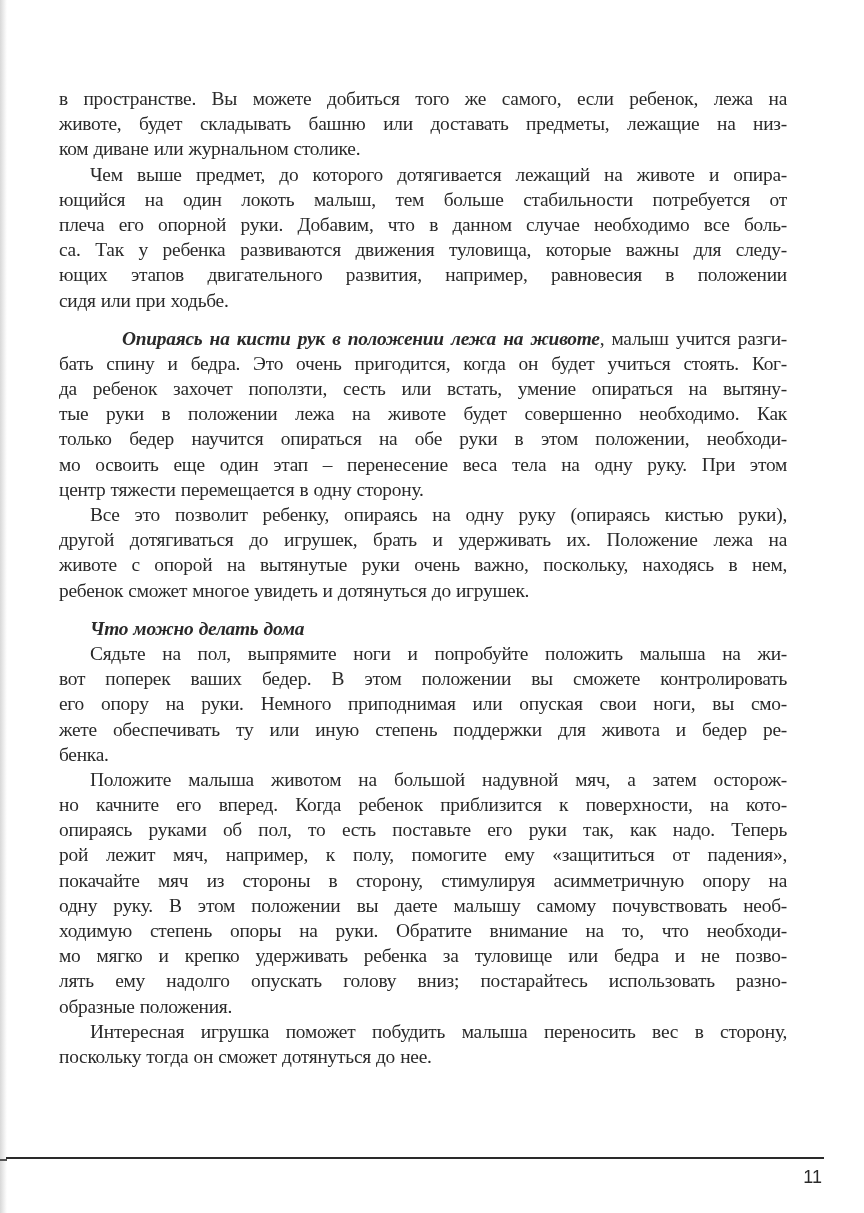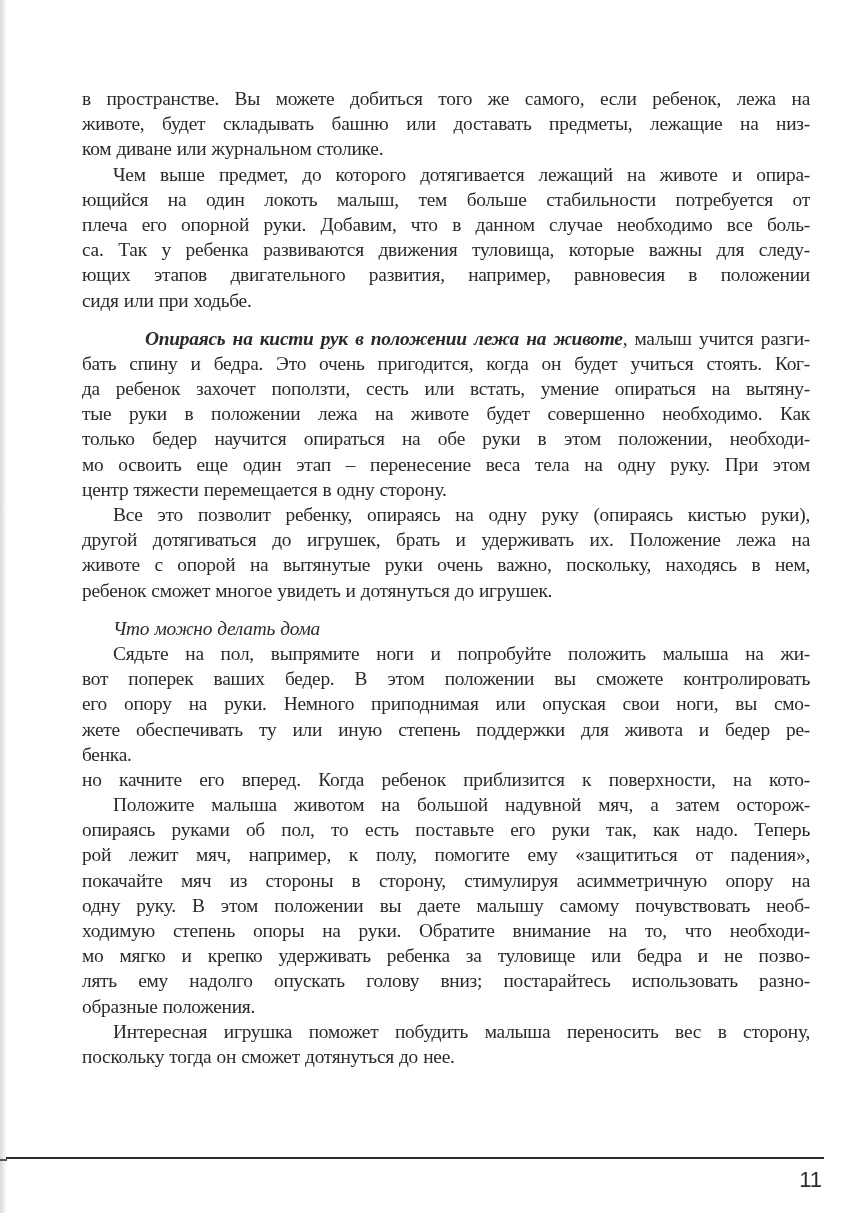--- a/index.html
+++ b/index.html
@@ -5,37 +5,37 @@
   html, body { margin: 0; padding: 0; }
   body {
     width: 864px; height: 1213px; background: #ffffff; position: relative; overflow: hidden;
     font-family: "Liberation Serif", "DejaVu Serif", serif; color: #2a2a2a;
   }
   .page-edge {
     position: absolute; left: 0; top: 0; width: 7px; height: 1213px;
     background: linear-gradient(to right, #d8d8d8, #f4f4f4 70%, #ffffff);
   }
   .text-block {
-    position: absolute; left: 82px; top: 86px; width: 728px;
+    position: absolute; left: 59px; top: 86px; width: 728px;
     font-size: 19.4px; line-height: 25.2px; text-align: justify;
     letter-spacing: -0.25px; word-spacing: 0.5px; font-stretch: condensed;
   }
   .line { display: block; text-align: justify; text-align-last: justify; white-space: nowrap; height: 25.2px; }
   .line.last { text-align-last: left; }
   .para-gap { height: 13px; }
   .indent { padding-left: 31px; }
   .bold-italic { font-weight: bold; font-style: italic; margin-left: 32px; }
-  .heading { font-weight: normal; font-style: italic; }
+  .heading { font-weight: bold; font-style: italic; }
   .rule {
     position: absolute; left: 6px; top: 1157px; width: 818px; height: 2px; background: #2a2a2a;
   }
   .rule-tick { position: absolute; left: 0; top: 1159px; width: 7px; height: 2px; background: #555; }
   .page-number {
     position: absolute; right: 42px; top: 1167px;
-    font-family: "Liberation Sans", "DejaVu Sans", sans-serif; font-size: 22px; color: #2a2a2a;
+    font-family: "Liberation Sans", "DejaVu Sans", sans-serif; font-size: 18px; color: #2a2a2a;
   }
 </style>
 </head>
 <body>
 
 <div class="page-edge"></div>
 
 <div class="text-block">
 
   <div>
@@ -78,22 +78,22 @@
 
   <div>
     <span class="line indent">Сядьте на пол, выпрямите ноги и попробуйте положить малыша на жи-</span>
     <span class="line">вот поперек ваших бедер. В этом положении вы сможете контролировать</span>
     <span class="line">его опору на руки. Немного приподнимая или опуская свои ноги, вы смо-</span>
     <span class="line">жете обеспечивать ту или иную степень поддержки для живота и бедер ре-</span>
     <span class="line last">бенка.</span>
   </div>
 
   <div>
+    <span class="line indent">Положите малыша животом на большой надувной мяч, а затем осторож-</span>
     <span class="line">но качните его вперед. Когда ребенок приблизится к поверхности, на кото-</span>
-    <span class="line indent">Положите малыша животом на большой надувной мяч, а затем осторож-</span>
     <span class="line">опираясь руками об пол, то есть поставьте его руки так, как надо. Теперь</span>
     <span class="line">рой лежит мяч, например, к полу, помогите ему «защититься от падения»,</span>
     <span class="line">покачайте мяч из стороны в сторону, стимулируя асимметричную опору на</span>
     <span class="line">одну руку. В этом положении вы даете малышу самому почувствовать необ-</span>
     <span class="line">ходимую степень опоры на руки. Обратите внимание на то, что необходи-</span>
     <span class="line">мо мягко и крепко удерживать ребенка за туловище или бедра и не позво-</span>
     <span class="line">лять ему надолго опускать голову вниз; постарайтесь использовать разно-</span>
     <span class="line last">образные положения.</span>
   </div>
 

